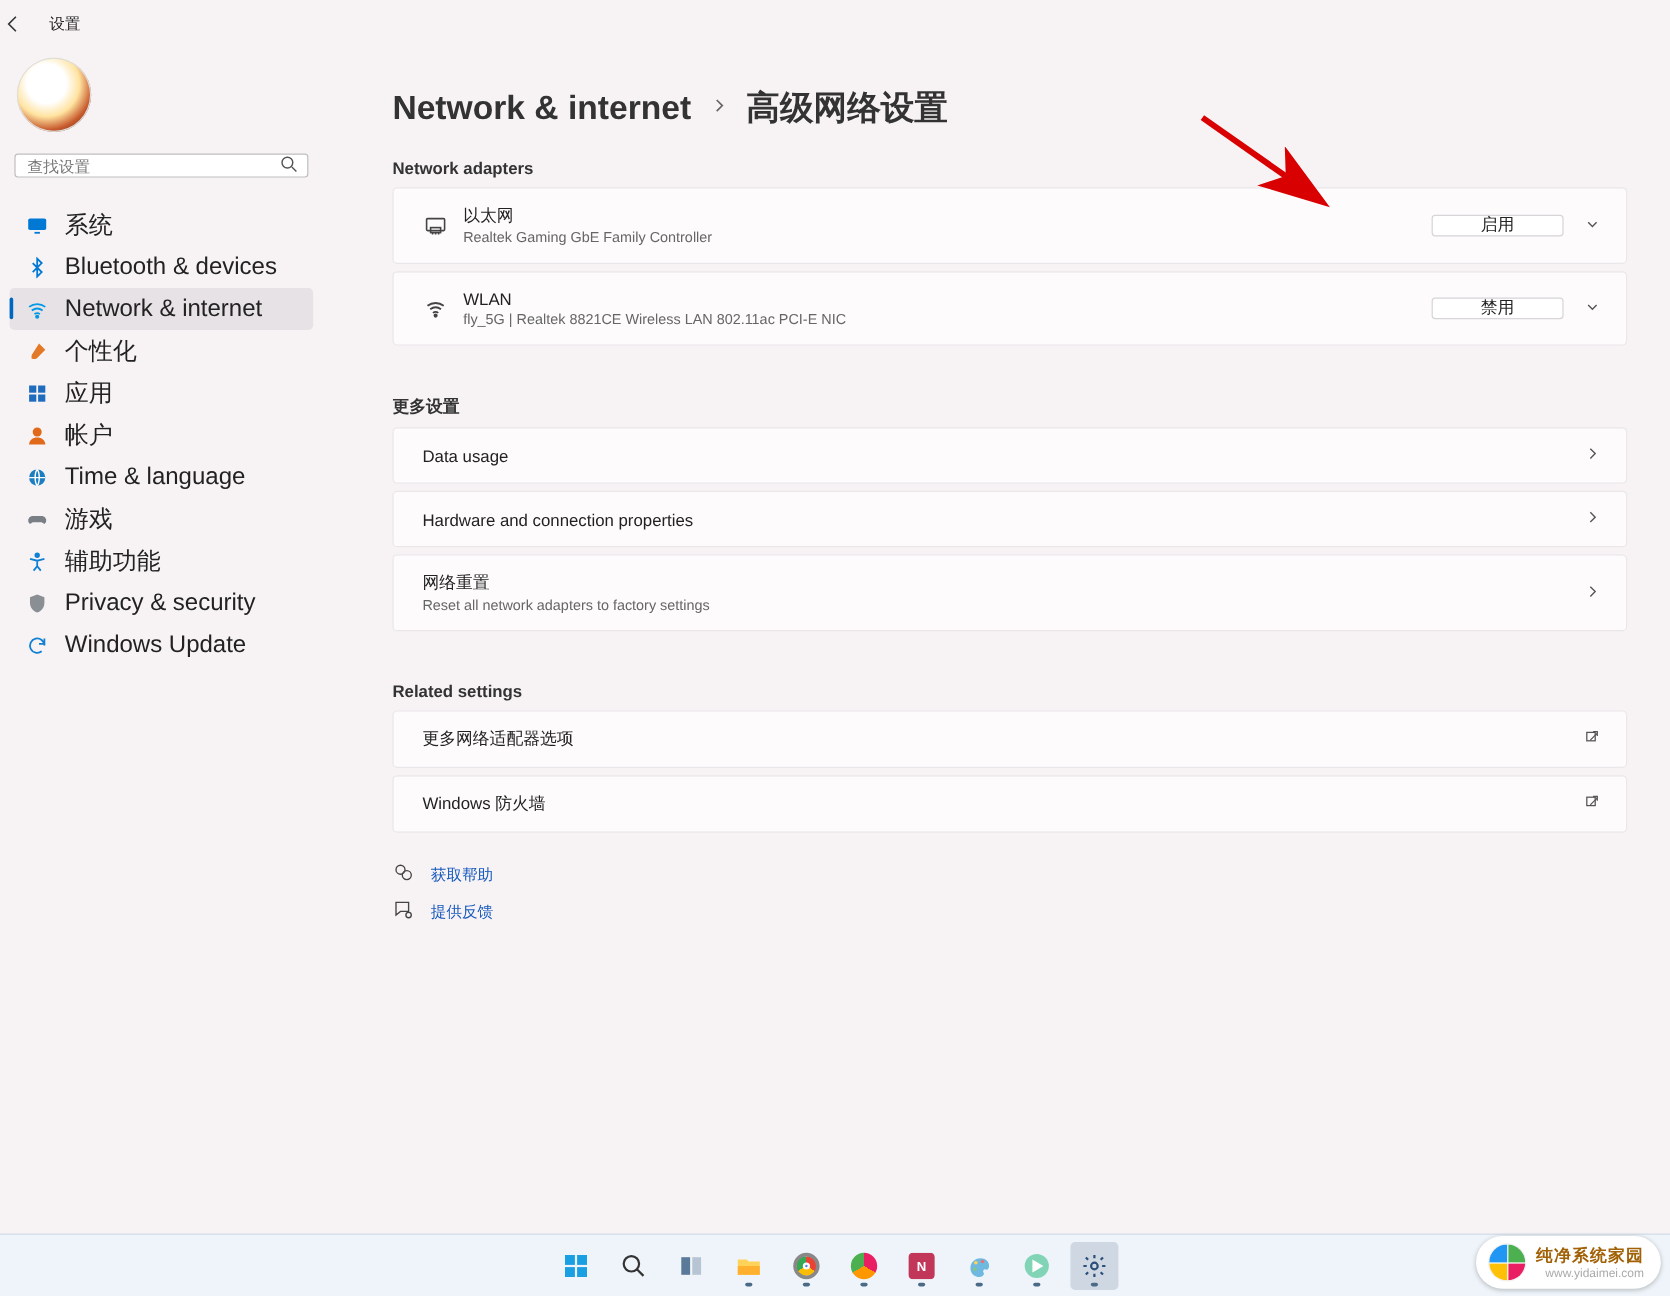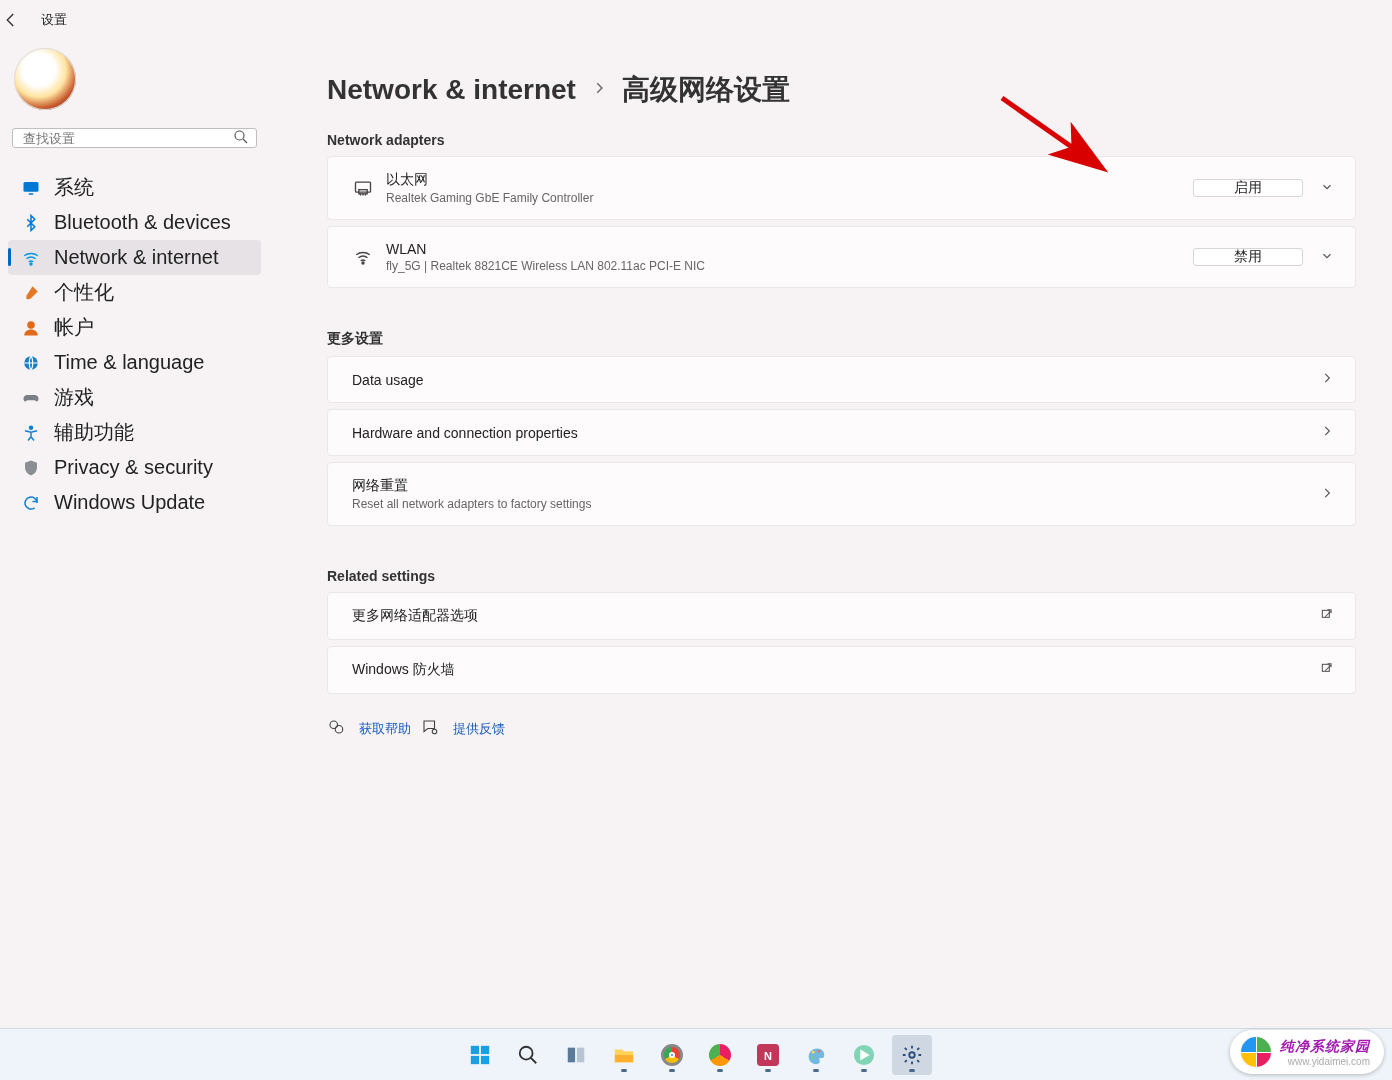--- a/index.html
+++ b/index.html
@@ -39,42 +39,42 @@
   .card .lead-icon { width:34px; font-size:20px; color:#444; display:flex; align-items:center; justify-content:center;}
   .card .text { flex:1; margin-left:6px;}
   .card .text .t1 { font-size:14px; color:#222;}
   .card .text .t2 { font-size:12px; color:#666; margin-top:2px;}
   .card .action-btn { background:#fff; border:1px solid #d8d4d7; border-radius:3px; height:18px; min-width:110px; padding:0 24px; font-size:14px; color:#222; cursor:pointer; display:flex; align-items:center; justify-content:center;}
   .card .chev { width:28px; text-align:center; color:#555; font-size:14px; margin-left:10px;}
   .card .ext { width:28px; text-align:center; color:#555; font-size:14px;}
   
   .section-gap { height:26px; }
   
-  .footer-links { margin-top:24px; display:flex; flex-direction:row; gap:10px; font-size:13px;}
+  .footer-links { margin-top:24px; display:flex; flex-direction:column; gap:10px; font-size:13px;}
   .footer-links a { color:#185abd; text-decoration:none; cursor:pointer; display:inline-flex; align-items:center;}
   .footer-links .fi { width:18px; margin-right:14px; color:#444; font-size:14px;}
   
   
   .arrow-overlay { position:absolute; left:996px; top:92px; pointer-events:none;}
   
   
   .taskbar { position:absolute; left:0; bottom:0; width:100%; height:52px; background:#eef4f9; border-top:1px solid #d3dce5; display:flex; justify-content:center; align-items:center;}
   .tb-icons { display:flex; gap:8px; align-items:center;}
   .tb-icon { width:40px; height:40px; border-radius:4px; display:flex; align-items:center; justify-content:center; cursor:pointer; font-size:20px; position:relative;}
   .tb-icon.active { background:#cfd8e2;}
   .tb-icon.mark::after { content:""; position:absolute; bottom:3px; left:50%; transform:translateX(-50%); width:6px; height:3px; border-radius:2px; background:#4b6a88;}
   .chrome-dot { width:22px; height:22px; border-radius:50%; border:3px solid #888; position:relative; background:conic-gradient(#ea4335 0 120deg,#fbbc05 120deg 240deg,#34a853 240deg 360deg);} 
   .chrome-dot::after{content:"";position:absolute;inset:5px;background:#4285f4;border-radius:50%;border:2px solid #fff;}
   .three-dots{width:22px;height:22px;border-radius:50%;background:conic-gradient(#e91e63 0 120deg,#ff9800 120deg 240deg,#4caf50 240deg 360deg);} 
   
   
   .watermark { position:absolute; right:8px; bottom:6px; height:44px; padding:4px 14px 4px 10px; background:#fff; border-radius:22px; box-shadow:0 1px 4px rgba(0,0,0,.25); display:flex; align-items:center; gap:8px; z-index:3;}
   .wm-logo { width:32px; height:32px; border-radius:50%; display:grid; grid-template:1fr 1fr/1fr 1fr; overflow:hidden; gap:1px; border:1px solid #f0f0f0;}
   .wm-logo span:nth-child(1){background:#2196f3;} .wm-logo span:nth-child(2){background:#4caf50;} .wm-logo span:nth-child(3){background:#ffc107;} .wm-logo span:nth-child(4){background:#e91e63;}
-  .wm-text .l1{font-size:14px; font-weight:700; color:#a21caf; letter-spacing:1px; white-space:nowrap;font-style:italic;}
+  .wm-text .l1{font-size:14px; font-weight:700; color:#a16207; letter-spacing:1px; white-space:nowrap;}
   .wm-text .l2{font-size:10px; color:#aaa; text-align:right; white-space:nowrap;}
   
   
   .svgicon { width:18px; height:18px; }
   .svgicon20 { width:20px; height:20px;}
 </style>
 </head>
 <body>
 
 <div class="titlebar">
@@ -130,20 +130,31 @@
           </span>
           <span class="label">Network &amp; internet</span>
         </div>
         <div class="nav-item">
           <span class="icon">
             <svg class="svgicon" viewBox="0 0 24 24" fill="#e37827">
               <path d="M14 3l7 7-9 9c-2 2-6 1-6 1s-1-4 1-6l7-11z"></path>
             </svg>
           </span>
           <span class="label">个性化</span>
+        </div>
+        <div class="nav-item">
+          <span class="icon">
+            <svg class="svgicon" viewBox="0 0 24 24" fill="#1f6cbf">
+              <rect x="3" y="3" width="8" height="8"></rect>
+              <rect x="13" y="3" width="8" height="8"></rect>
+              <rect x="3" y="13" width="8" height="8"></rect>
+              <rect x="13" y="13" width="8" height="8"></rect>
+            </svg>
+          </span>
+          <span class="label">应用</span>
         </div>
         <div class="nav-item">
           <span class="icon">
             <svg class="svgicon" viewBox="0 0 24 24" fill="#e06a1a">
               <circle cx="12" cy="8" r="5"></circle>
               <path d="M3 22c0-5 4-8 9-8s9 3 9 8z"></path>
             </svg>
           </span>
           <span class="label">帐户</span>
         </div>

